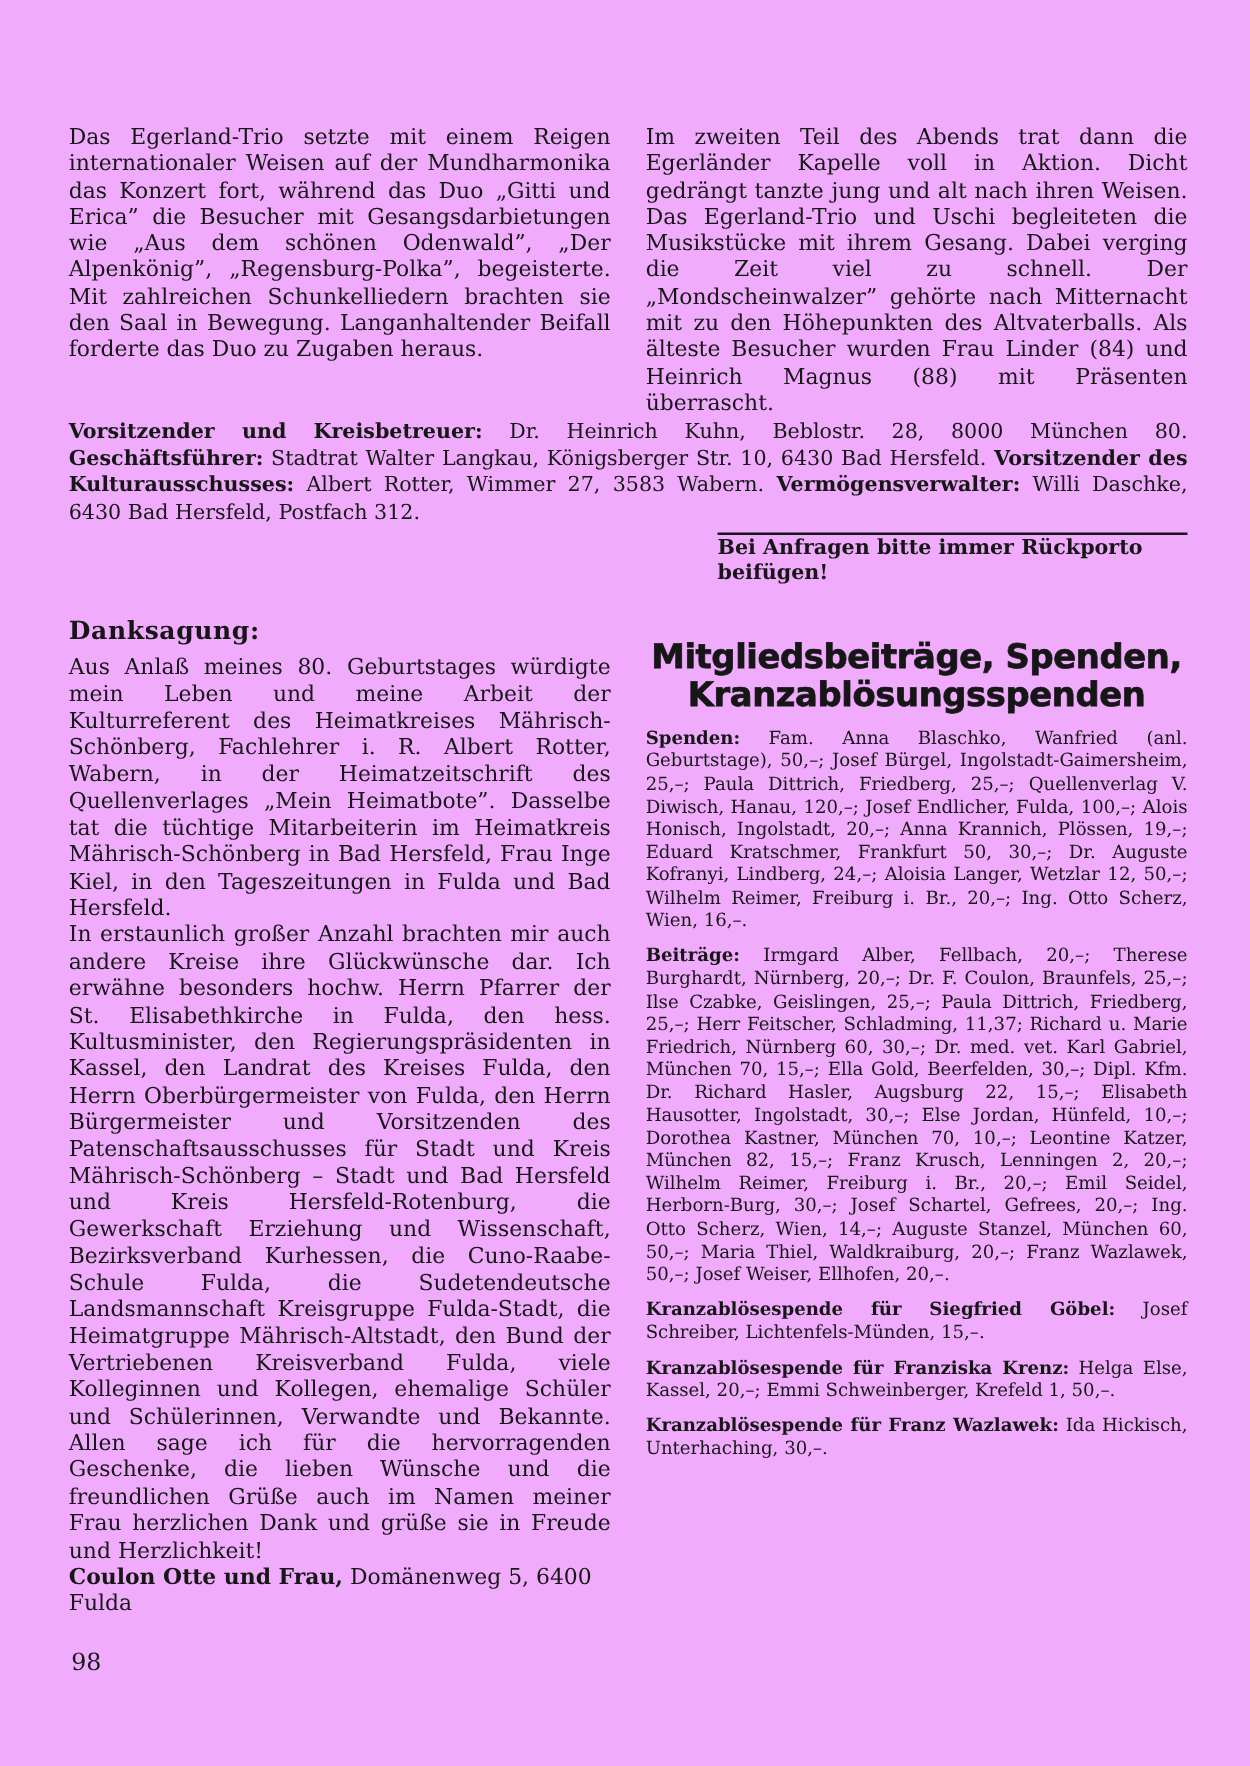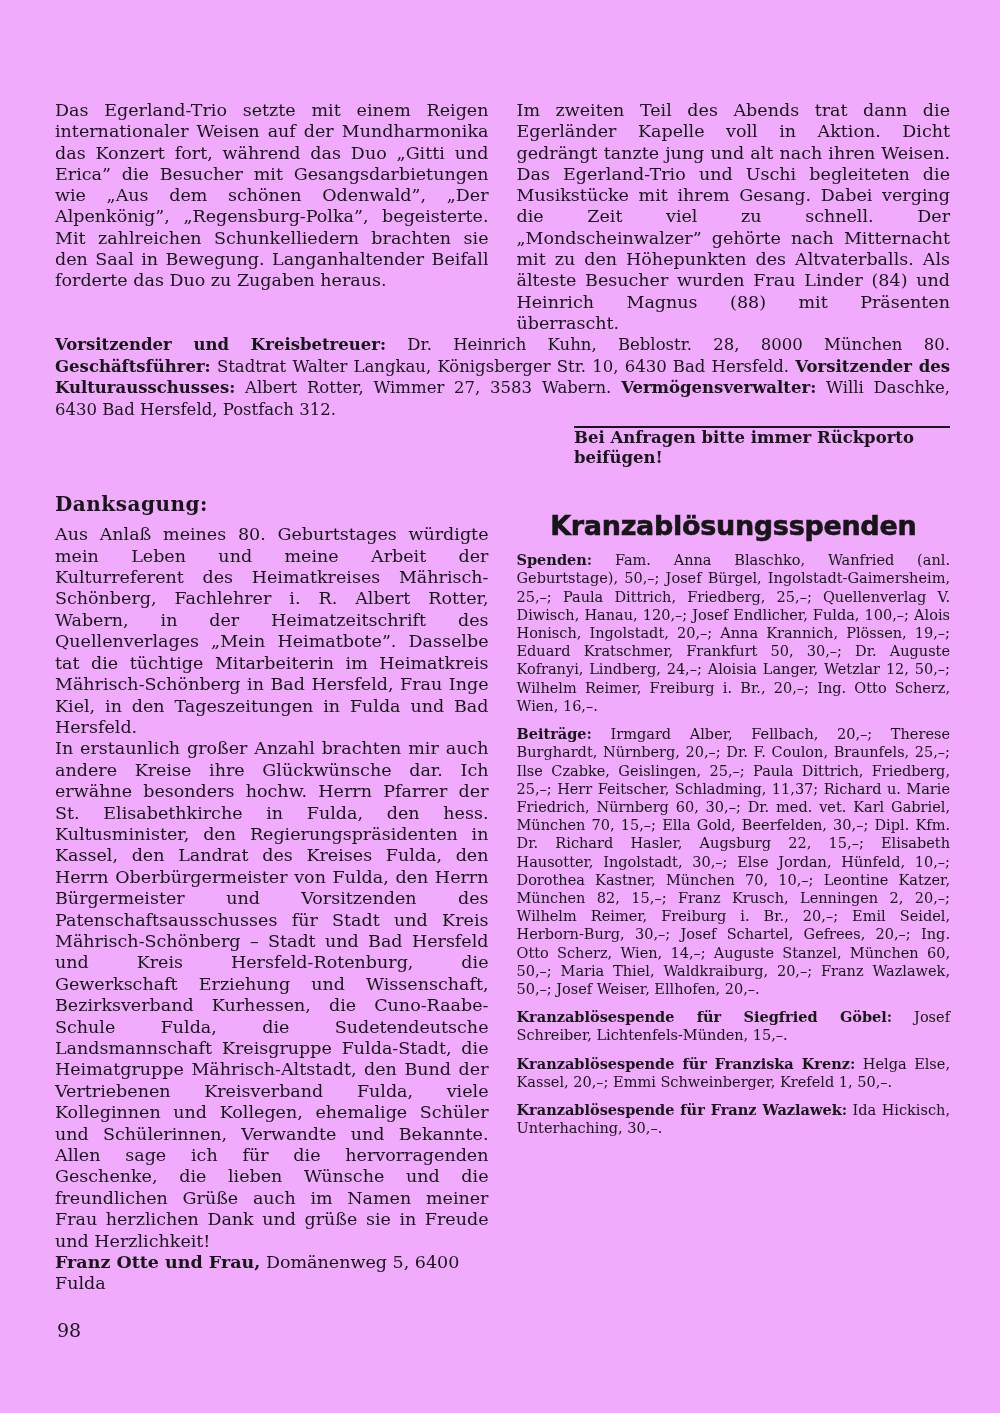--- a/index.html
+++ b/index.html
@@ -127,25 +127,26 @@
   <div class="notice">
     <span>Bei Anfragen bitte immer Rückporto beifügen!</span>
   </div>
 
   <div class="columns main-cols">
 
     <div class="col">
       <h3 class="dank-heading">Danksagung:</h3>
       <p class="dank-para">Aus Anlaß meines 80. Geburtstages würdigte mein Leben und meine Arbeit der Kulturreferent des Heimatkreises Mährisch-Schönberg, Fachlehrer i. R. Albert Rotter, Wabern, in der Heimatzeitschrift des Quellenverlages „Mein Heimatbote”. Dasselbe tat die tüchtige Mitarbeiterin im Heimatkreis Mährisch-Schönberg in Bad Hersfeld, Frau Inge Kiel, in den Tageszeitungen in Fulda und Bad Hersfeld.</p>
       <p class="dank-para">In erstaunlich großer Anzahl brachten mir auch andere Kreise ihre Glückwünsche dar. Ich erwähne besonders hochw. Herrn Pfarrer der St. Elisabethkirche in Fulda, den hess. Kultusminister, den Regierungspräsidenten in Kassel, den Landrat des Kreises Fulda, den Herrn Oberbürgermeister von Fulda, den Herrn Bürgermeister und Vorsitzenden des Patenschaftsausschusses für Stadt und Kreis Mährisch-Schönberg – Stadt und Bad Hersfeld und Kreis Hersfeld-Rotenburg, die Gewerkschaft Erziehung und Wissenschaft, Bezirksverband Kurhessen, die Cuno-Raabe-Schule Fulda, die Sudetendeutsche Landsmannschaft Kreisgruppe Fulda-Stadt, die Heimatgruppe Mährisch-Altstadt, den Bund der Vertriebenen Kreisverband Fulda, viele Kolleginnen und Kollegen, ehemalige Schüler und Schülerinnen, Verwandte und Bekannte. Allen sage ich für die hervorragenden Geschenke, die lieben Wünsche und die freundlichen Grüße auch im Namen meiner Frau herzlichen Dank und grüße sie in Freude und Herzlichkeit!</p>
-      <p class="signature"><b>Franz Otte und Frau,</b><span> Domänenweg 5, 6400 Fulda</span></p>
+      <p class="signature"><b>Coulon Otte und Frau,</b><span> Domänenweg 5, 6400 Fulda</span></p>
     </div>
 
     <div class="col">
       <div class="rc-heading">
+        <div>Mitgliedsbeiträge, Spenden,</div>
         <div>Kranzablösungsspenden</div>
       </div>
 
       <p class="rc-section"><b>Spenden:</b><span> Fam. Anna Blaschko, Wanfried (anl. Geburtstage), 50,–; Josef Bürgel, Ingolstadt-Gaimersheim, 25,–; Paula Dittrich, Friedberg, 25,–; Quellenverlag V. Diwisch, Hanau, 120,–; Josef Endlicher, Fulda, 100,–; Alois Honisch, Ingolstadt, 20,–; Anna Krannich, Plössen, 19,–; Eduard Kratschmer, Frankfurt 50, 30,–; Dr. Auguste Kofranyi, Lindberg, 24,–; Aloisia Langer, Wetzlar 12, 50,–; Wilhelm Reimer, Freiburg i. Br., 20,–; Ing. Otto Scherz, Wien, 16,–.</span></p>
 
       <p class="rc-section"><b>Beiträge:</b><span> Irmgard Alber, Fellbach, 20,–; Therese Burghardt, Nürnberg, 20,–; Dr. F. Coulon, Braunfels, 25,–; Ilse Czabke, Geislingen, 25,–; Paula Dittrich, Friedberg, 25,–; Herr Feitscher, Schladming, 11,37; Richard u. Marie Friedrich, Nürnberg 60, 30,–; Dr. med. vet. Karl Gabriel, München 70, 15,–; Ella Gold, Beerfelden, 30,–; Dipl. Kfm. Dr. Richard Hasler, Augsburg 22, 15,–; Elisabeth Hausotter, Ingolstadt, 30,–; Else Jordan, Hünfeld, 10,–; Dorothea Kastner, München 70, 10,–; Leontine Katzer, München 82, 15,–; Franz Krusch, Lenningen 2, 20,–; Wilhelm Reimer, Freiburg i. Br., 20,–; Emil Seidel, Herborn-Burg, 30,–; Josef Schartel, Gefrees, 20,–; Ing. Otto Scherz, Wien, 14,–; Auguste Stanzel, München 60, 50,–; Maria Thiel, Waldkraiburg, 20,–; Franz Wazlawek, 50,–; Josef Weiser, Ellhofen, 20,–.</span></p>
 
       <p class="rc-section"><b>Kranzablösespende für Siegfried Göbel:</b><span> Josef Schreiber, Lichtenfels-Münden, 15,–.</span></p>
 
       <p class="rc-section"><b>Kranzablösespende für Franziska Krenz:</b><span> Helga Else, Kassel, 20,–; Emmi Schweinberger, Krefeld 1, 50,–.</span></p>

